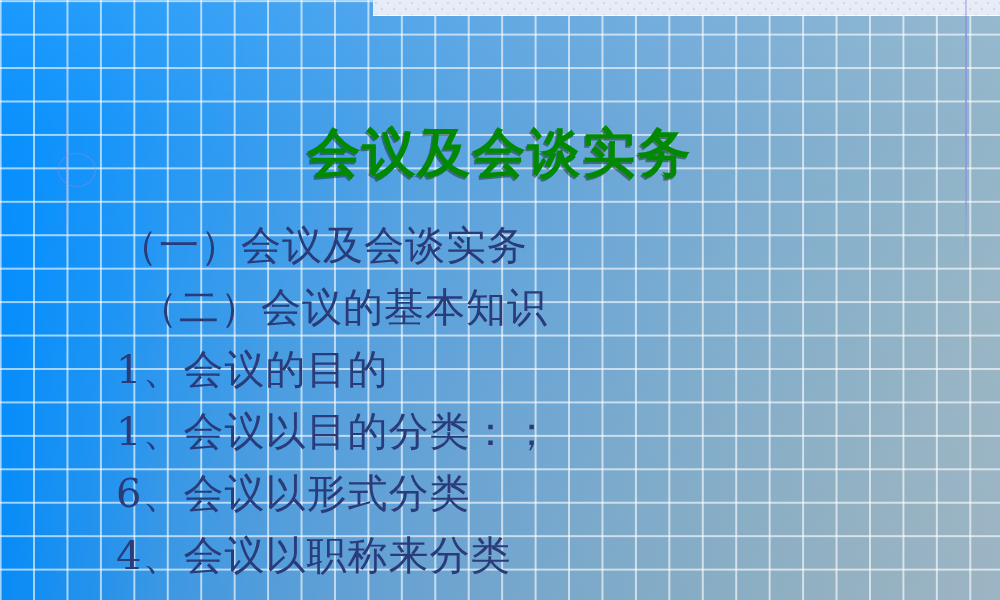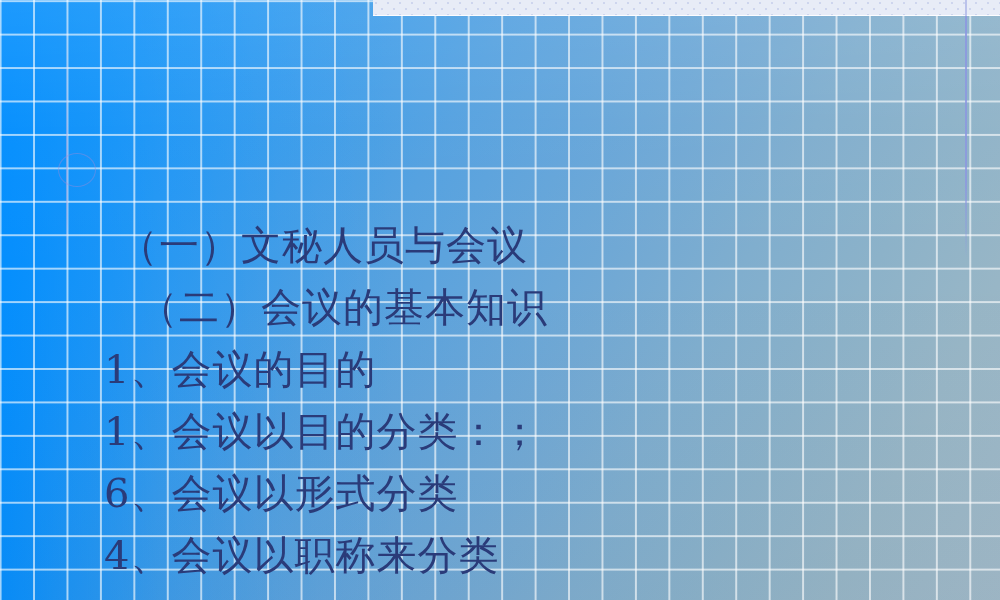--- a/index.html
+++ b/index.html
@@ -162,44 +162,45 @@
   .body-line {
     font-family: "DejaVu Serif", "Liberation Serif", serif;
     font-size: 40px;
     line-height: 62px;
     color: #2a3b79;
     white-space: nowrap;
     letter-spacing: 1px;
   }
   .body-line.indent-a { padding-left: 18px; }
   .body-line.indent-b { padding-left: 38px; }
-  .body-line.flush    { padding-left: 4px; }
+  .body-line.flush    { padding-left: 16px; }
 
   
 </style>
 </head>
 <body>
 
 <div id="slide">
 
   <div class="bg-base"></div>
   <div class="bg-leftglow"></div>
   <div class="bg-topglow"></div>
   <div class="bg-grid"></div>
 
   <div class="rule-accent-left"></div>
   <div class="rule-accent-right"></div>
   <div class="circle-mark"></div>
 
   <div class="top-band"></div>
   <div class="top-band-rule"></div>
 
+  <h1 class="title">会议及会谈实务</h1>
 
   <div class="body-block">
-    <div class="body-line indent-a">（一）文秘人员与会议</div>
+    <div class="body-line indent-a">（一）会议及会谈实务</div>
     <div class="body-line indent-b">（二）会议的基本知识</div>
     <div class="body-line flush">1、会议的目的</div>
     <div class="body-line flush">1、会议以目的分类：；</div>
     <div class="body-line flush">6、会议以形式分类</div>
     <div class="body-line flush">4、会议以职称来分类</div>
   </div>
 
 </div>
 
 </body></html>

